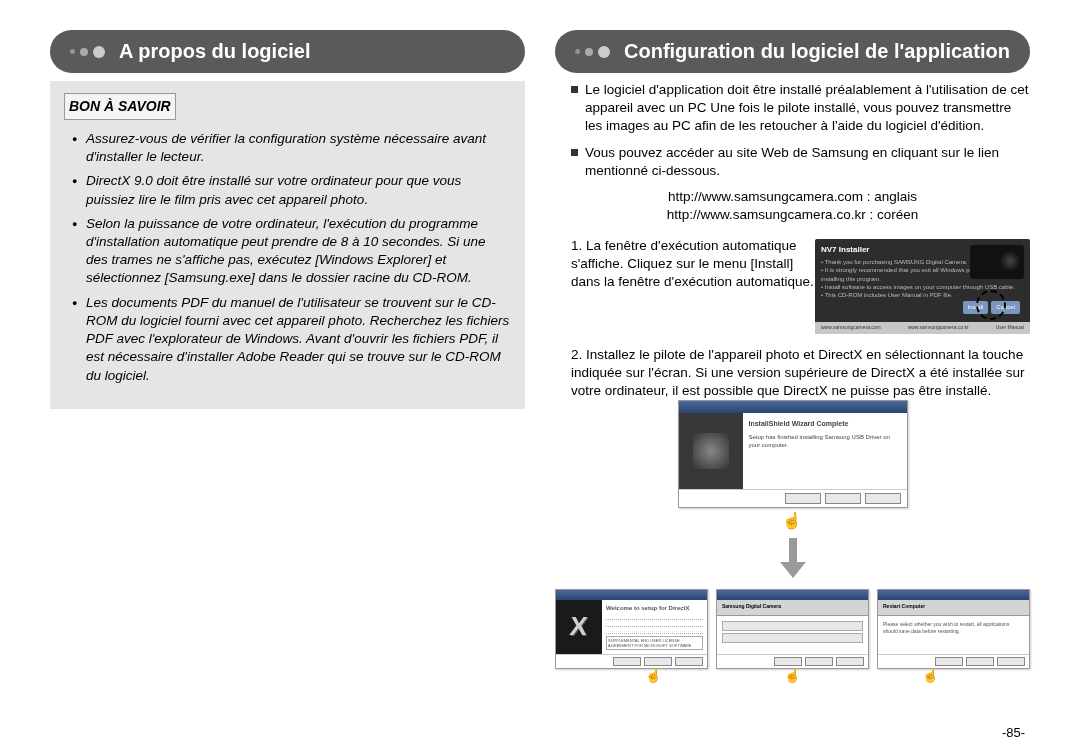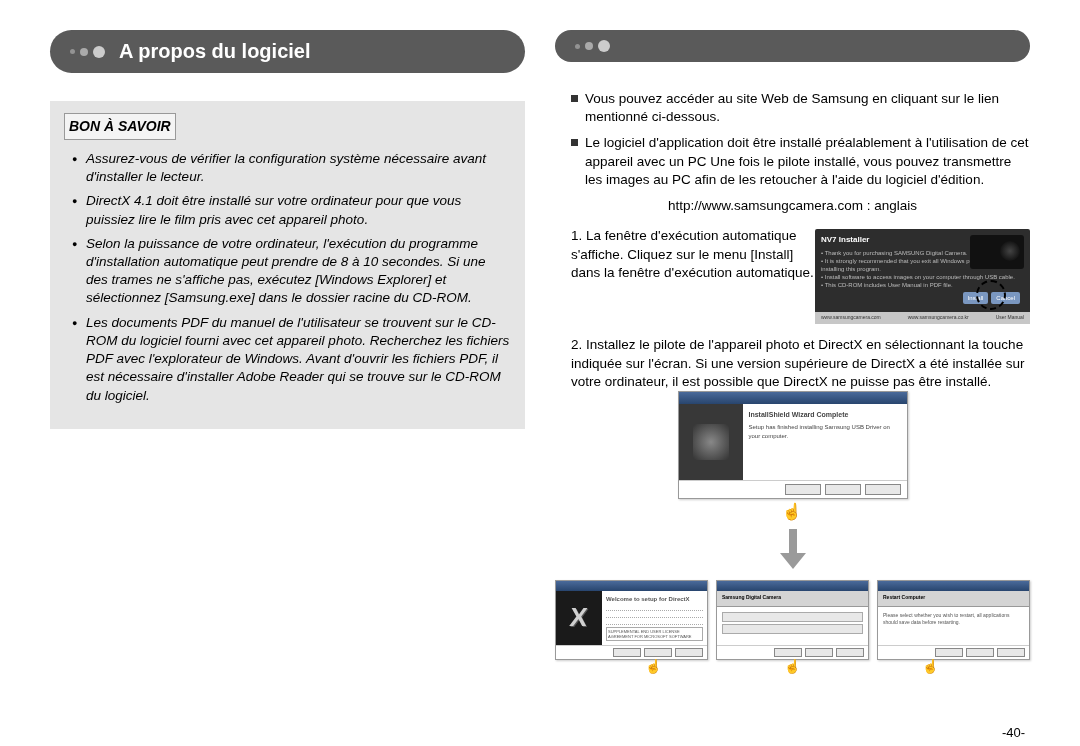--- a/index.html
+++ b/index.html
@@ -24,21 +24,21 @@
   .header-tab {
     background: #5a5a5a;
     color: #fff;
     font-size: 20px;
     font-weight: bold;
     padding: 10px 20px;
     border-radius: 22px;
     display: flex;
     align-items: center;
     gap: 14px;
-    margin-bottom: 28px;
+    margin-bottom: 8px;
   }
   .header-dots {
     display: flex;
     gap: 5px;
     align-items: center;
   }
   .header-dots span {
     display: inline-block;
     border-radius: 50%;
     background: #ccc;
@@ -308,44 +308,46 @@
           <span></span>
           <span></span>
       </div>
       <span>A propos du logiciel</span>
     </div>
 
     <div class="infobox">
       <div class="infobox-title">BON À SAVOIR</div>
       <ul>
         <li>Assurez-vous de vérifier la configuration système nécessaire avant d'installer le lecteur.</li>
-        <li>DirectX 4.1 doit être installé sur votre ordinateur pour que vous puissiez lire le film pris avec cet appareil photo.</li>
+        <li>DirectX 9.0 doit être installé sur votre ordinateur pour que vous puissiez lire le film pris avec cet appareil photo.</li>
         <li>Selon la puissance de votre ordinateur, l'exécution du programme d'installation automatique peut prendre de 8 à 10 secondes. Si une des trames ne s'affiche pas, exécutez [Windows Explorer] et sélectionnez [Samsung.exe] dans le dossier racine du CD-ROM.</li>
         <li>Les documents PDF du manuel de l'utilisateur se trouvent sur le CD-ROM du logiciel fourni avec cet appareil photo. Recherchez les fichiers PDF avec l'explorateur de Windows. Avant d'ouvrir les fichiers PDF, il est nécessaire d'installer Adobe Reader qui se trouve sur le CD-ROM du logiciel.</li>
       </ul>
     </div>
   </div>
 
   <div class="col">
     <div class="header-tab">
       <div class="header-dots">
         <span></span>
           <span></span>
           <span></span>
       </div>
+      <span>Configuration du logiciel de l'application</span>
     </div>
 
     <div class="right-body">
       <ul class="sq-bullets">
+        <li>Le logiciel d'application doit être installé préalablement à l'utilisation de cet appareil avec un PC Une fois le pilote installé, vous pouvez transmettre les images au PC afin de les retoucher à l'aide du logiciel d'édition.</li>
         <li>Vous pouvez accéder au site Web de Samsung en cliquant sur le lien mentionné ci-dessous.</li>
-        <li>Le logiciel d'application doit être installé préalablement à l'utilisation de cet appareil avec un PC Une fois le pilote installé, vous pouvez transmettre les images au PC afin de les retoucher à l'aide du logiciel d'édition.</li>
       </ul>
 
       <div class="urls">
         <div>http://www.samsungcamera.com : anglais</div>
+        <div>http://www.samsungcamera.co.kr : coréen</div>
       </div>
 
       <div class="step-row">
         <div class="step-text">
           <span class="step-num">1.</span>
           <span>La fenêtre d'exécution automatique s'affiche. Cliquez sur le menu [Install] dans la fenêtre d'exécution automatique.</span>
         </div>
         <div class="installer-shot">
           <div class="title">NV7 Installer</div>
           <div>• Thank you for purchasing SAMSUNG Digital Camera.</div>
@@ -453,13 +455,13 @@
 
       <div class="trio-hands">
         <span>☝</span>
         <span>☝</span>
         <span>☝</span>
       </div>
     </div>
   </div>
 </div>
 
-<div class="page-num">-40-</div>
+<div class="page-num">-85-</div>
 
 </body></html>

